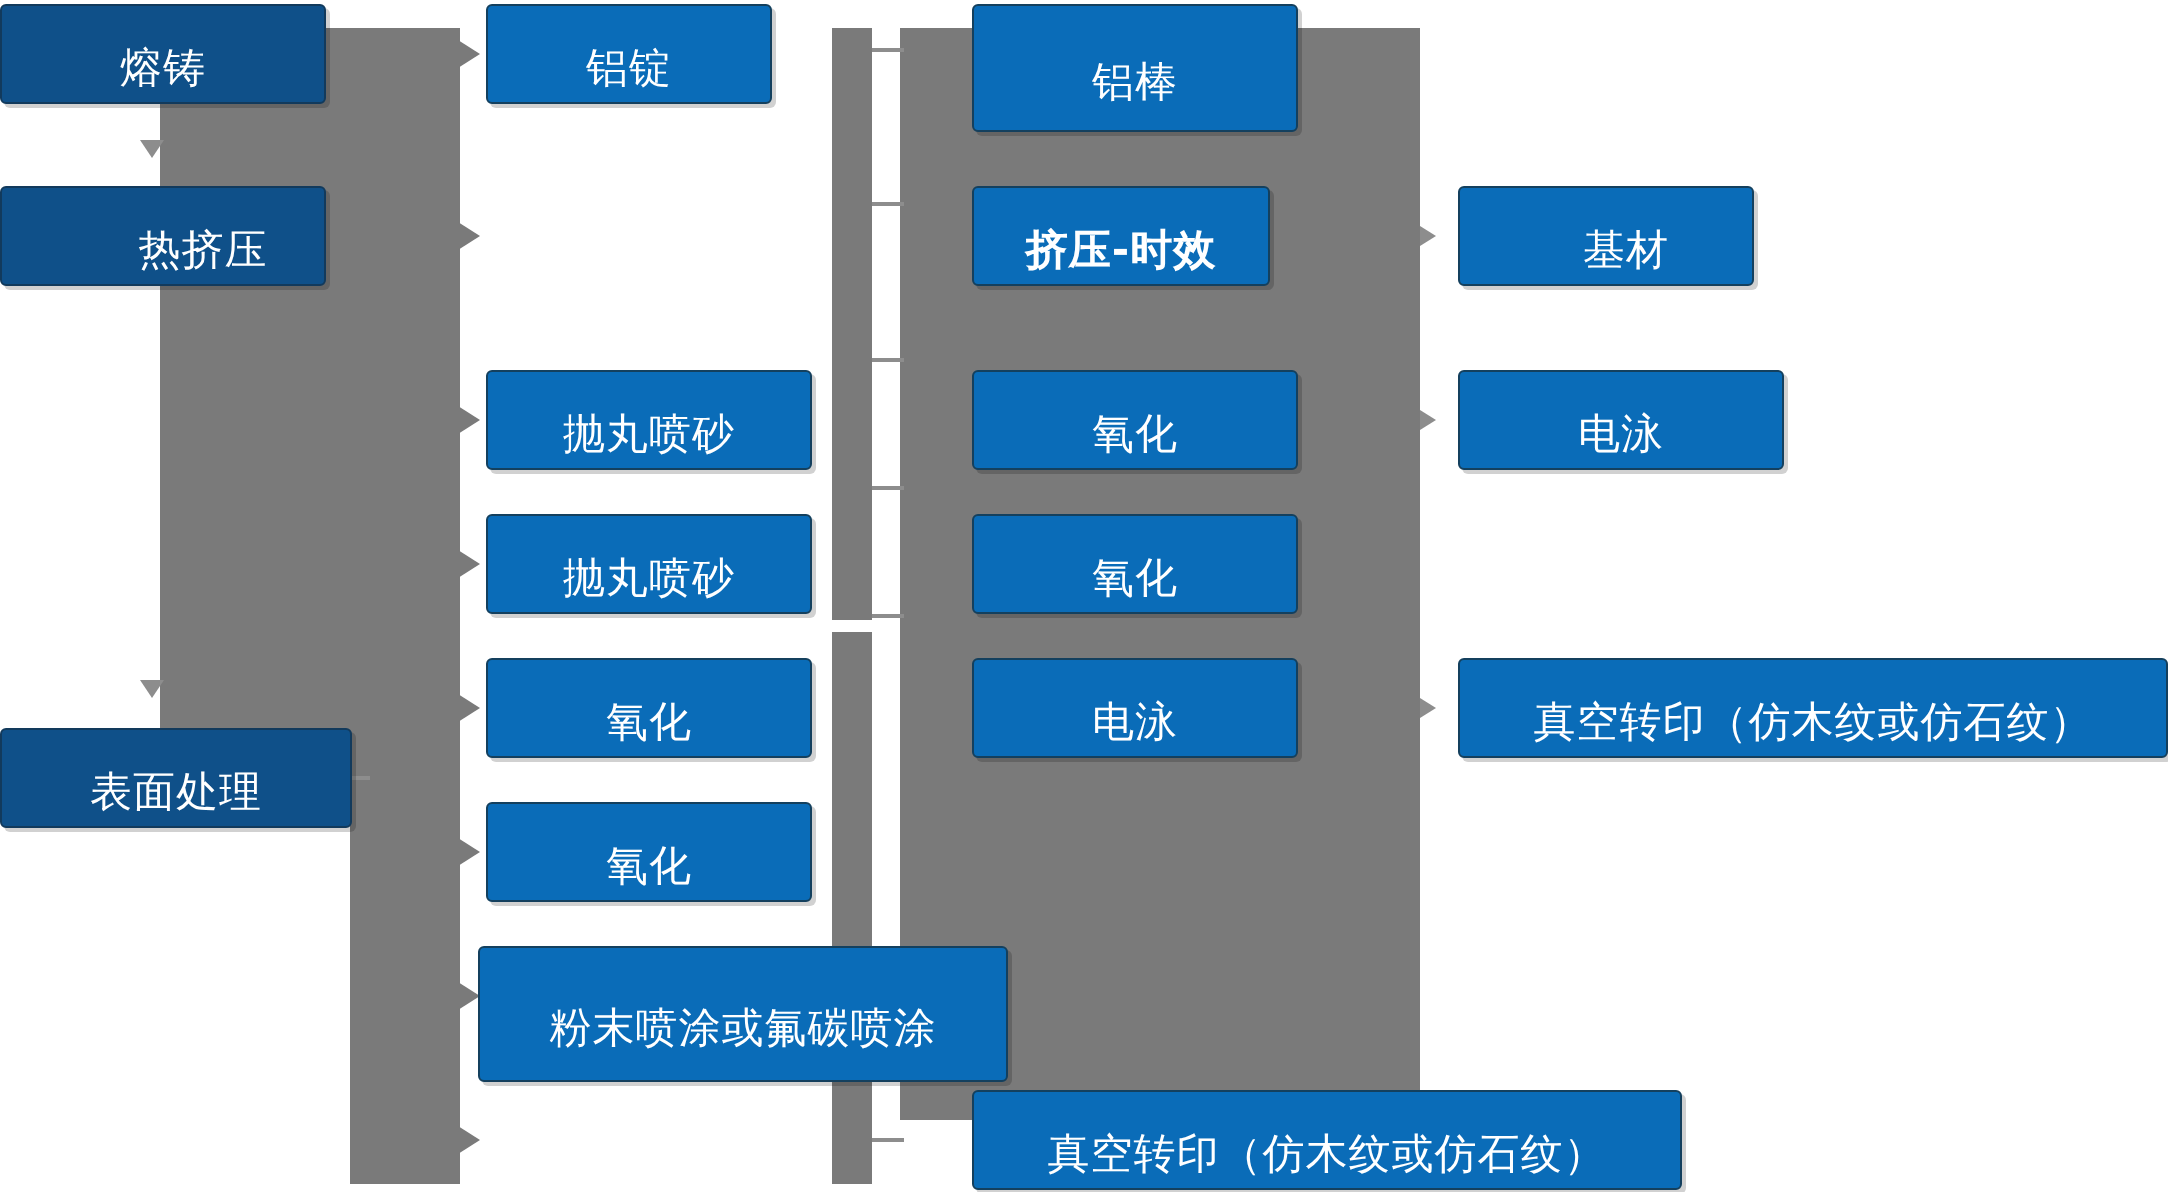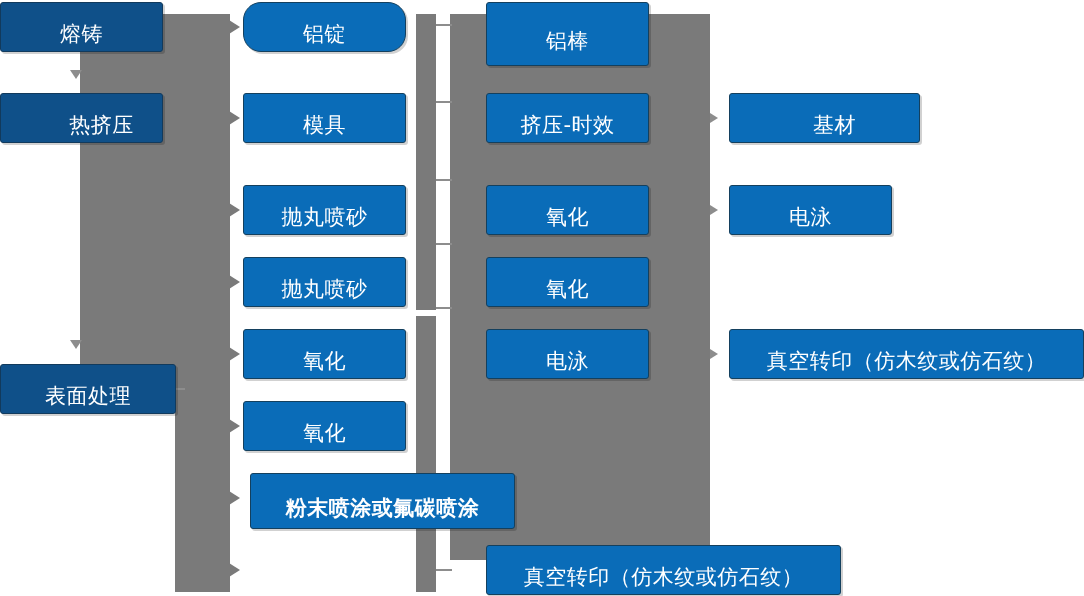--- a/index.html
+++ b/index.html
@@ -101,62 +101,59 @@
   <div class="box dark" style="left:0px;top:2px;width:163px;height:50px;">
     <span class="lbl">熔铸</span>
   </div>
   <div class="box dark" style="left:0px;top:93px;width:163px;height:50px;padding-left:40px;">
     <span class="lbl">热挤压</span>
   </div>
   <div class="box dark" style="left:0px;top:364px;width:176px;height:50px;">
     <span class="lbl">表面处理</span>
   </div>
 
-  <div class="box light" style="left:243px;top:2px;width:163px;height:50px;border-radius:18px;">
+  <div class="box light" style="left:243px;top:2px;width:143px;height:50px;">
     <span class="lbl">铝锭</span>
-  </div>
-  <div class="box light" style="left:243px;top:93px;width:163px;height:50px;">
-    <span class="lbl">模具</span>
   </div>
   <div class="box light" style="left:243px;top:185px;width:163px;height:50px;">
     <span class="lbl">抛丸喷砂</span>
   </div>
   <div class="box light" style="left:243px;top:257px;width:163px;height:50px;">
     <span class="lbl">抛丸喷砂</span>
   </div>
   <div class="box light" style="left:243px;top:329px;width:163px;height:50px;">
     <span class="lbl">氧化</span>
   </div>
   <div class="box light" style="left:243px;top:401px;width:163px;height:50px;">
     <span class="lbl">氧化</span>
   </div>
-  <div class="box light" style="left:250px;top:473px;width:265px;height:56px;font-weight:bold;">
+  <div class="box light" style="left:239px;top:473px;width:265px;height:68px;">
     <span class="lbl">粉末喷涂或氟碳喷涂</span>
   </div>
 
   <div class="box light" style="left:486px;top:2px;width:163px;height:64px;">
     <span class="lbl">铝棒</span>
   </div>
-  <div class="box light" style="left:486px;top:93px;width:163px;height:50px;">
+  <div class="box light" style="left:486px;top:93px;width:149px;height:50px;font-weight:bold;">
     <span class="lbl">挤压-时效</span>
   </div>
   <div class="box light" style="left:486px;top:185px;width:163px;height:50px;">
     <span class="lbl">氧化</span>
   </div>
   <div class="box light" style="left:486px;top:257px;width:163px;height:50px;">
     <span class="lbl">氧化</span>
   </div>
   <div class="box light" style="left:486px;top:329px;width:163px;height:50px;">
     <span class="lbl">电泳</span>
   </div>
   <div class="box light" style="left:486px;top:545px;width:355px;height:50px;">
     <span class="lbl">真空转印（仿木纹或仿石纹）</span>
   </div>
 
-  <div class="box light" style="left:729px;top:93px;width:191px;height:50px;padding-left:20px;">
+  <div class="box light" style="left:729px;top:93px;width:148px;height:50px;padding-left:20px;">
     <span class="lbl">基材</span>
   </div>
   <div class="box light" style="left:729px;top:185px;width:163px;height:50px;">
     <span class="lbl">电泳</span>
   </div>
   <div class="box light" style="left:729px;top:329px;width:355px;height:50px;">
     <span class="lbl">真空转印（仿木纹或仿石纹）</span>
   </div>
 
 </div>

